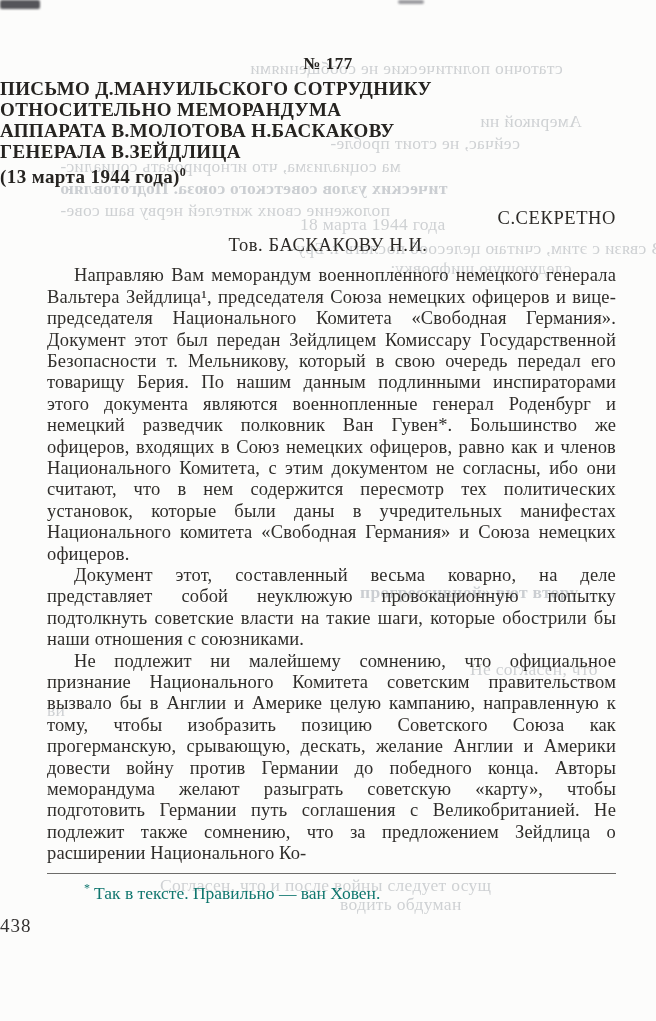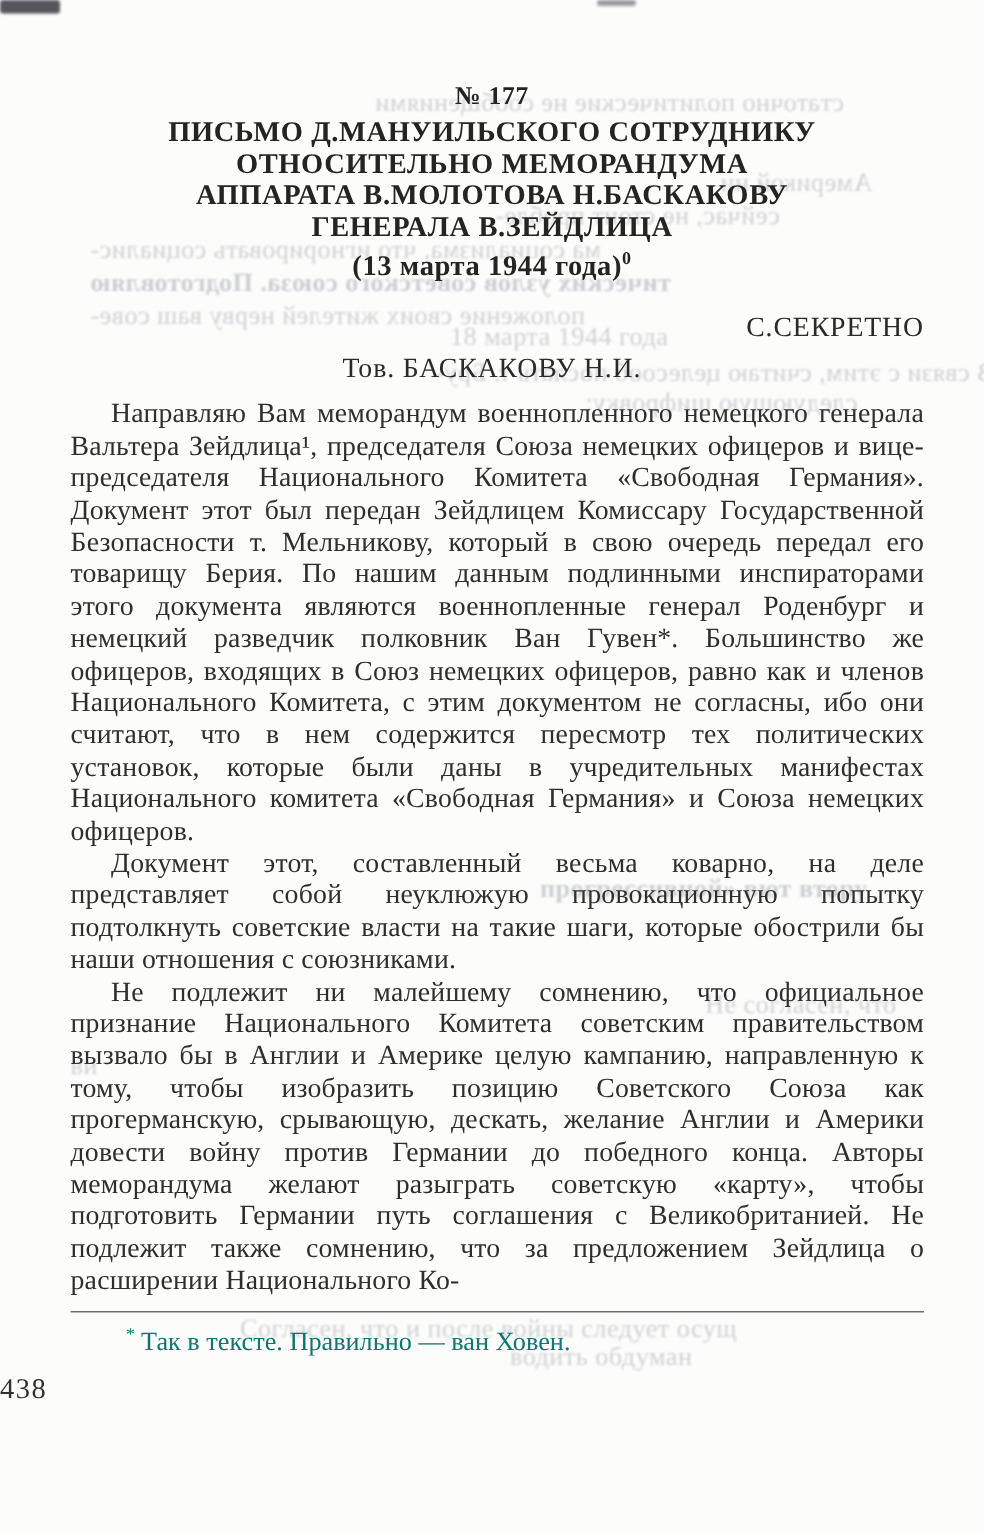--- a/index.html
+++ b/index.html
@@ -36,21 +36,21 @@
   
   .content { position: relative; z-index: 1; padding-top: 53px; }
   .doc-number {
     text-align: center;
     font-weight: 700;
     font-size: 17px; line-height: 22px;
     color: #262421;
     letter-spacing: 0.5px;
   }
   .doc-title {
-    text-align: center;
+    text-align: left;
     font-weight: 700;
     font-size: 19px; line-height: 21px;
     color: #262421;
     letter-spacing: 0.4px;
     margin-top: 3px;
   }
   .doc-title sup { font-size: 12px; }
   .classification {
     text-align: right;
     padding-right: 40px;

